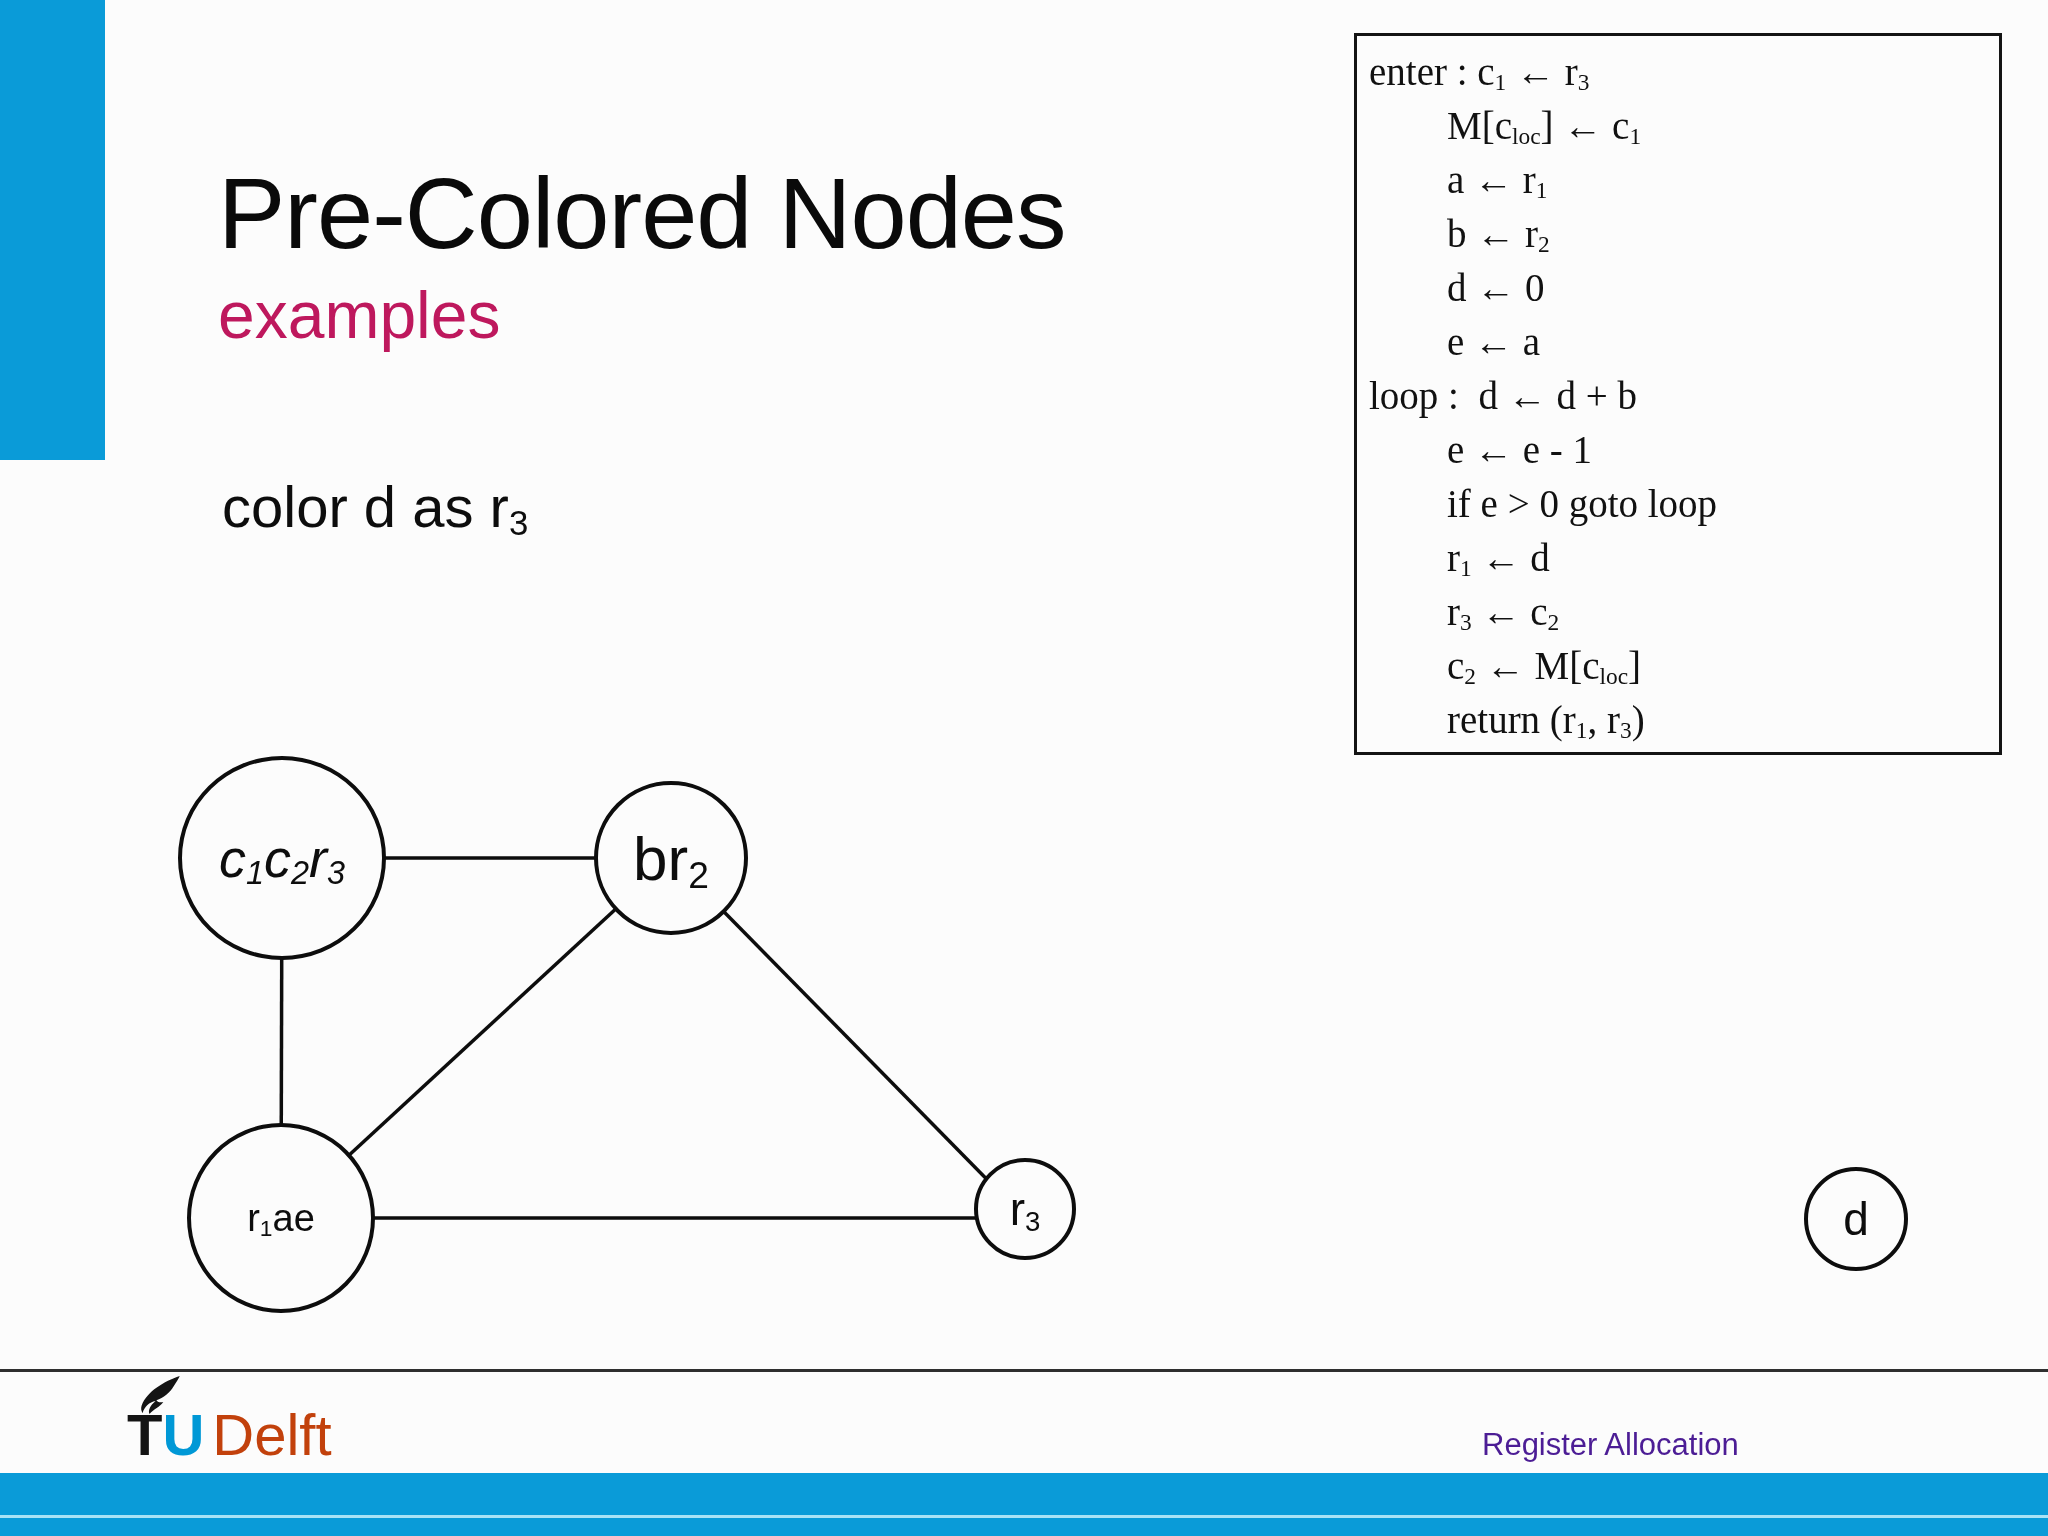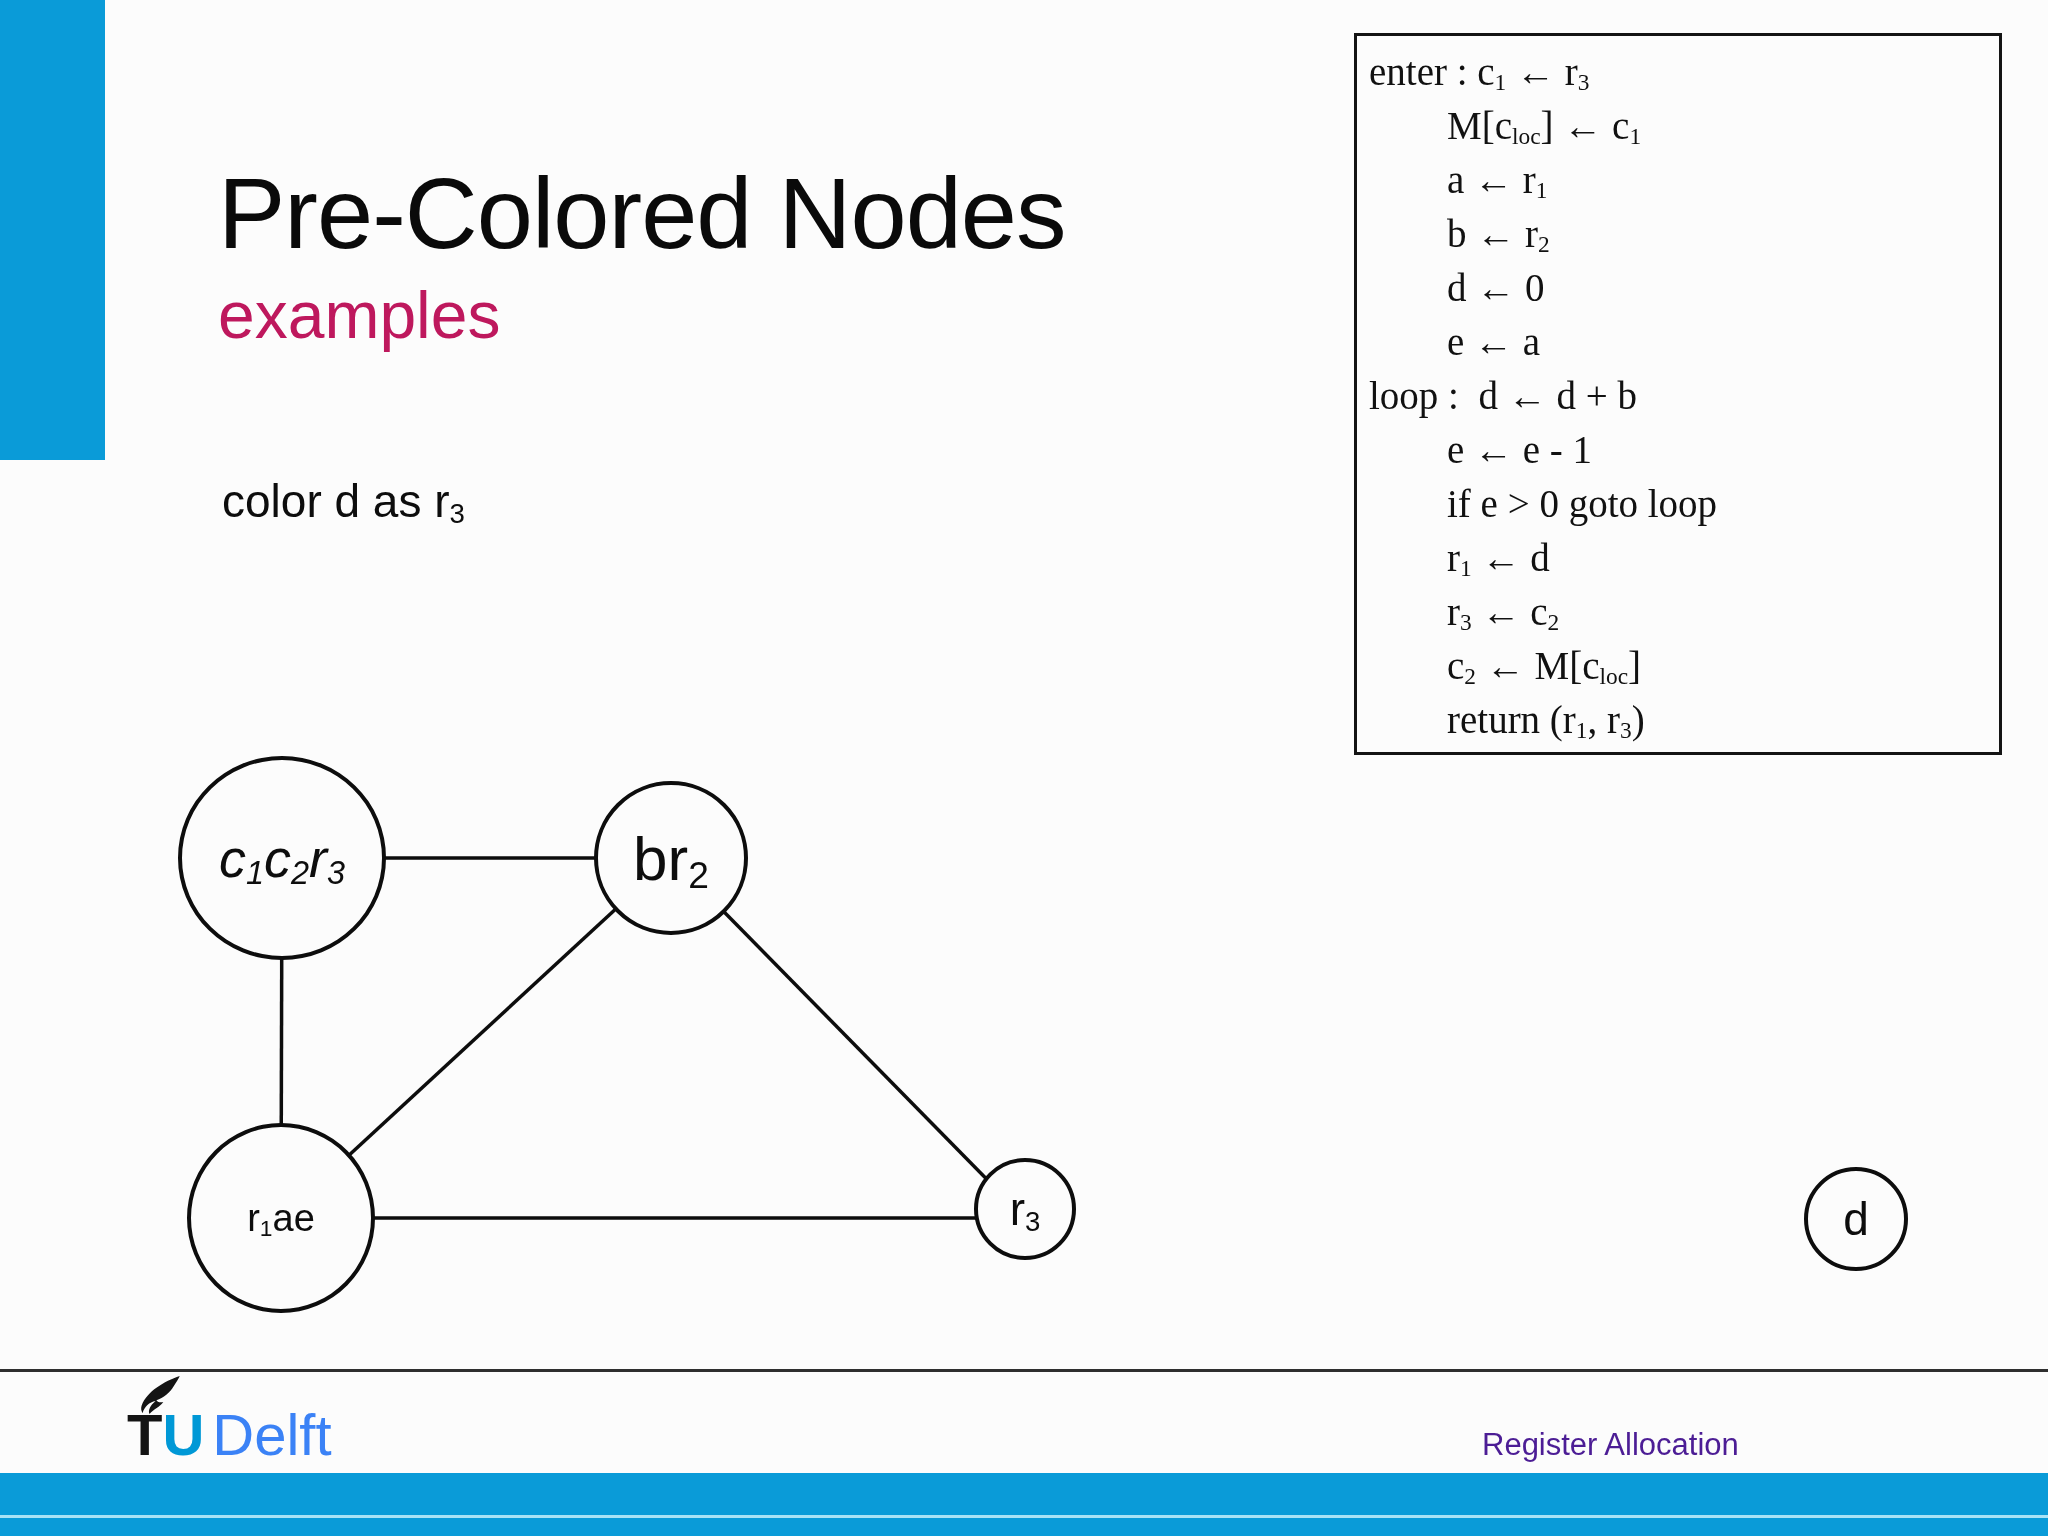--- a/index.html
+++ b/index.html
@@ -31,21 +31,21 @@
     position: absolute;
     left: 218px; top: 282px;
     font-size: 66px;
     line-height: 1;
     color: #1fa3e0;
     white-space: nowrap;
   }
   .heading {
     position: absolute;
     left: 222px; top: 478px;
-    font-size: 46px;
+    font-size: 58px;
     line-height: 1;
     color: #0d0d0d;
     white-space: nowrap;
   }
   .code-box {
     position: absolute;
     left: 1354px; top: 33px;
     width: 648px; height: 722px;
     box-sizing: border-box;
     border: 3px solid #141414;
@@ -90,21 +90,21 @@
   }
   .logo {
     position: absolute;
     left: 127px; top: 1406px;
     display: flex;
     align-items: flex-end;
     line-height: 1;
   }
   .logo .t { font-size: 58px; font-weight: 700; color: #141414; letter-spacing: -2px; }
   .logo .u { font-size: 58px; font-weight: 700; color: #0098d6; margin-left: 2px; }
-  .logo .delft { font-size: 58px; font-weight: 400; color: #3b82f6; margin-left: 8px; letter-spacing: 0px; }
+  .logo .delft { font-size: 58px; font-weight: 400; color: #c2410c; margin-left: 8px; letter-spacing: 0px; }
   .flame {
     position: absolute;
     left: 130px; top: 1376px;
     width: 58px; height: 38px;
   }
   .footer-right {
     position: absolute;
     left: 1482px; top: 1429px;
     display: flex;
     gap: 45px;

